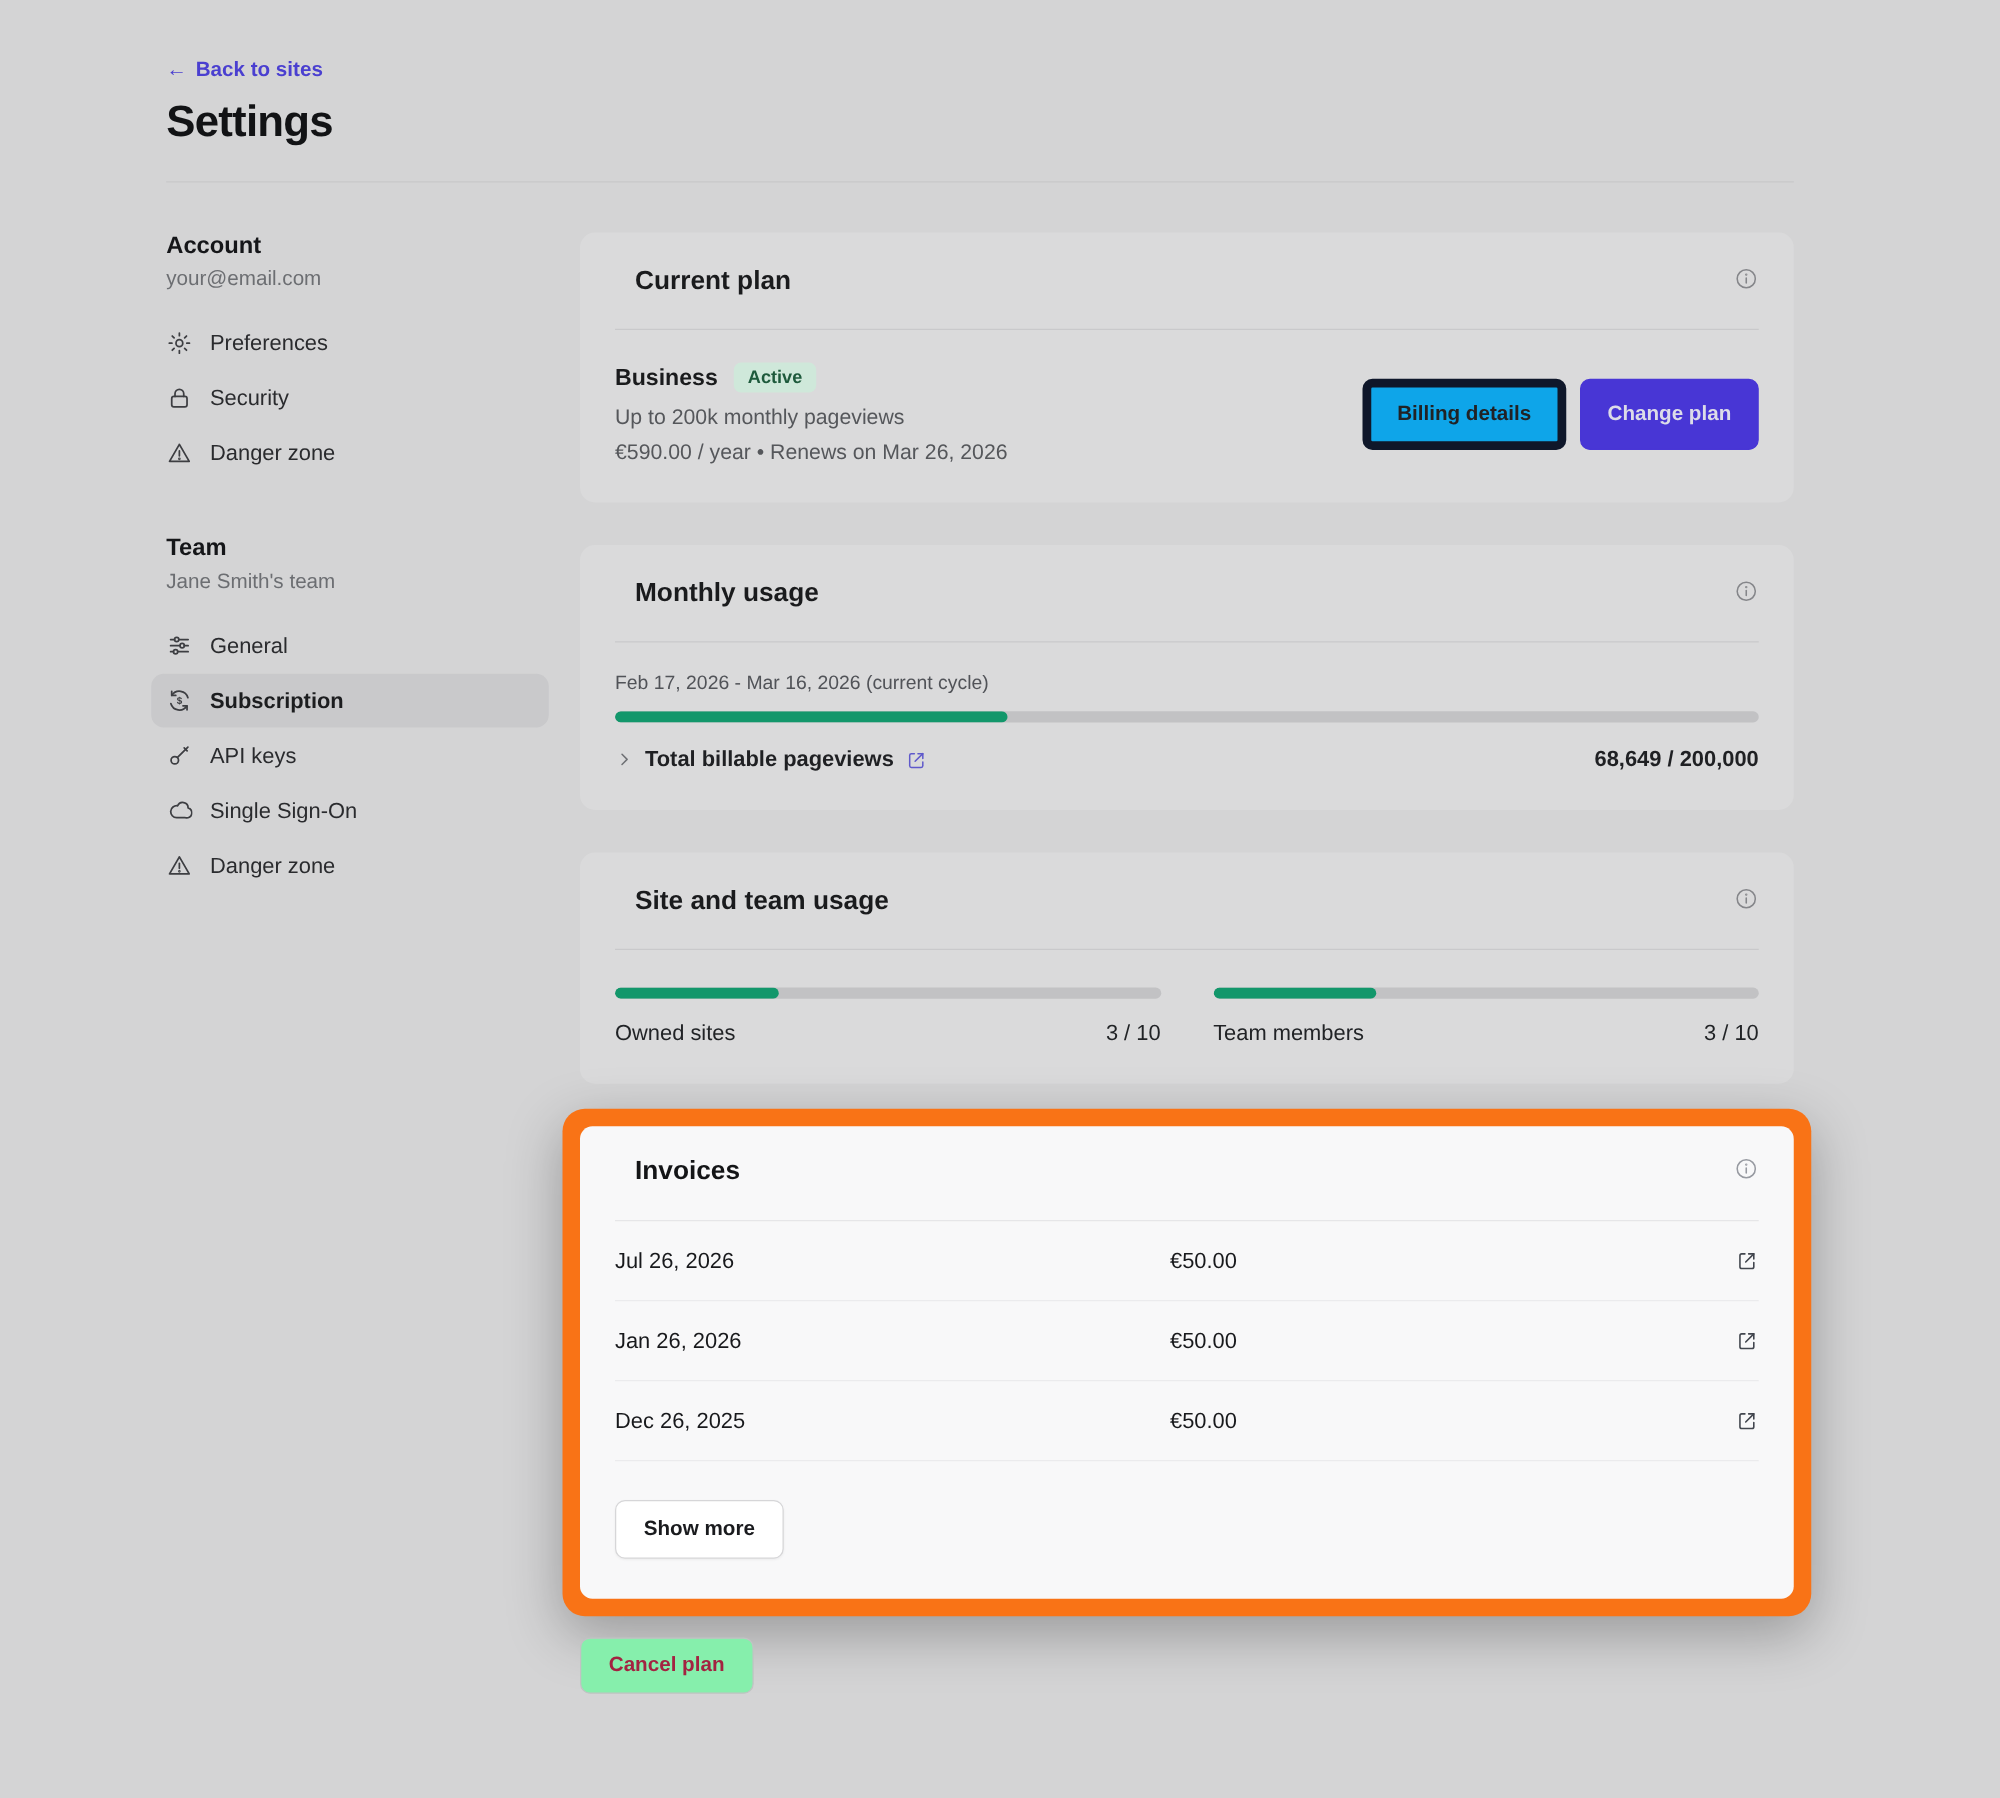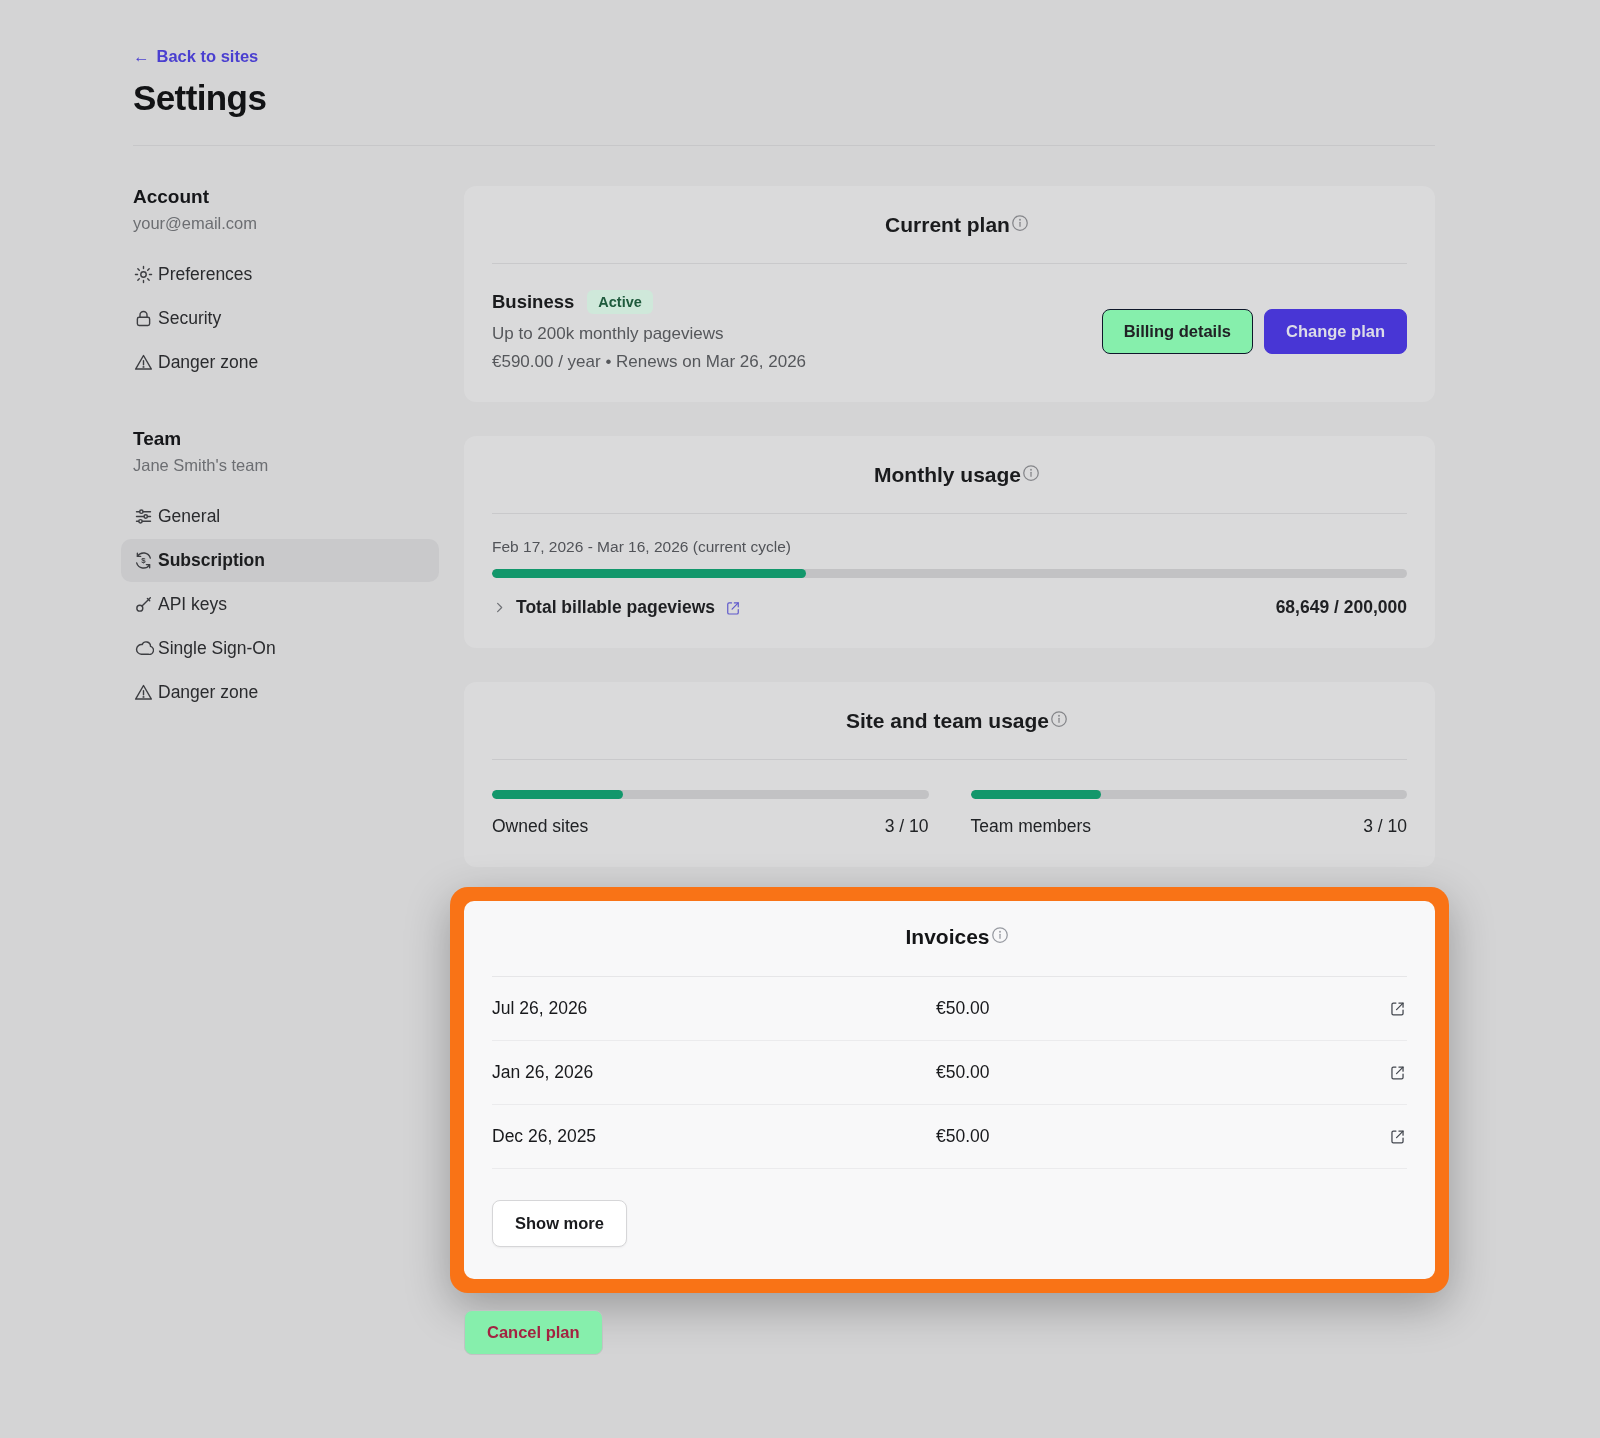--- a/index.html
+++ b/index.html
@@ -26,34 +26,34 @@
   
   .layout { display: flex; gap: 25px; margin-top: 40px; }
   .sidebar { width: 306px; flex: 0 0 306px; }
   .main { width: 971px; flex: 0 0 971px; }
 
   
   .section-label { font-size: 19px; font-weight: 700; color: #151619; }
   .section-sub { margin-top: 6px; font-size: 16.5px; color: #6c6e72; }
   .nav { margin-top: 20px; margin-left: -12px; }
   .nav-item {
-    display: flex; align-items: center; gap: 4px;
+    display: flex; align-items: center; gap: 14px;
     padding: 11px 12px; border-radius: 10px;
     font-size: 17.5px; font-weight: 500; color: #2a2b2e;
     cursor: pointer; margin-bottom: 1px;
   }
   .nav-item.active { background: #c9c9cb; font-weight: 700; color: #1c1d1f; }
   .icon { display: inline-flex; color: #3d3e42; }
   .icon svg { fill: none; stroke: currentColor; stroke-width: 1.6; stroke-linecap: round; stroke-linejoin: round; }
   .team-block { margin-top: 44px; }
 
   
   .card { background: #dadadb; border-radius: 12px; padding: 27px 28px 30px; }
   .card + .card { margin-top: 34px; }
-  .card-head { display: flex; align-items: flex-start; justify-content: center; margin-left: 16px; }
+  .card-head { display: flex; align-items: flex-start; justify-content: space-between; margin-left: 16px; }
   .card-title { font-size: 21px; font-weight: 600; color: #1a1b1d; }
   .info-btn { display: inline-flex; color: #85868a; cursor: pointer; background: none; border: none; padding: 0; }
   .info-btn svg { fill: none; stroke: currentColor; stroke-width: 1.5; stroke-linecap: round; }
   .card-divider { margin-top: 26px; border-top: 1px solid #c9c9cb; }
 
   
   .plan-body { margin-top: 26px; display: flex; justify-content: space-between; align-items: center; }
   .plan-name-row { display: flex; align-items: center; gap: 13px; }
   .plan-name { font-size: 18.5px; font-weight: 700; color: #1a1b1d; }
   .badge {
@@ -61,21 +61,21 @@
     font-size: 14.5px; font-weight: 600;
     padding: 4px 11px; border-radius: 6px;
   }
   .plan-desc { margin-top: 10px; font-size: 17px; color: #55575b; }
   .plan-billing { margin-top: 8px; font-size: 17px; color: #55575b; }
   .btn-row { display: flex; gap: 11px; }
   .btn {
     font-family: inherit; font-size: 16.5px; font-weight: 600;
     border-radius: 8px; padding: 12px 21px; cursor: pointer;
   }
-  .btn-secondary { background: #86efac; border: 1px solid #0f172a; color: #212225; }
+  .btn-secondary { background: #0ea5e9; border: 7px solid #0f172a; color: #212225; }
   .btn-primary { background: #4836d5; border: 1px solid #4836d5; color: #dcdce8; }
 
   
   .cycle-label { margin-top: 24px; font-size: 15.5px; color: #515358; }
   .track { margin-top: 13px; height: 9px; border-radius: 6px; background: #c2c2c4; overflow: hidden; }
   .fill { height: 100%; border-radius: 6px; background: #12976b; width: 0; }
   .usage-row { margin-top: 19px; display: flex; justify-content: space-between; align-items: center; }
   .usage-left { display: flex; align-items: center; gap: 9px; cursor: pointer; }
   .chev { display: inline-flex; color: #6e7074; }
   .chev svg { fill: none; stroke: currentColor; stroke-width: 1.9; stroke-linecap: round; stroke-linejoin: round; }

